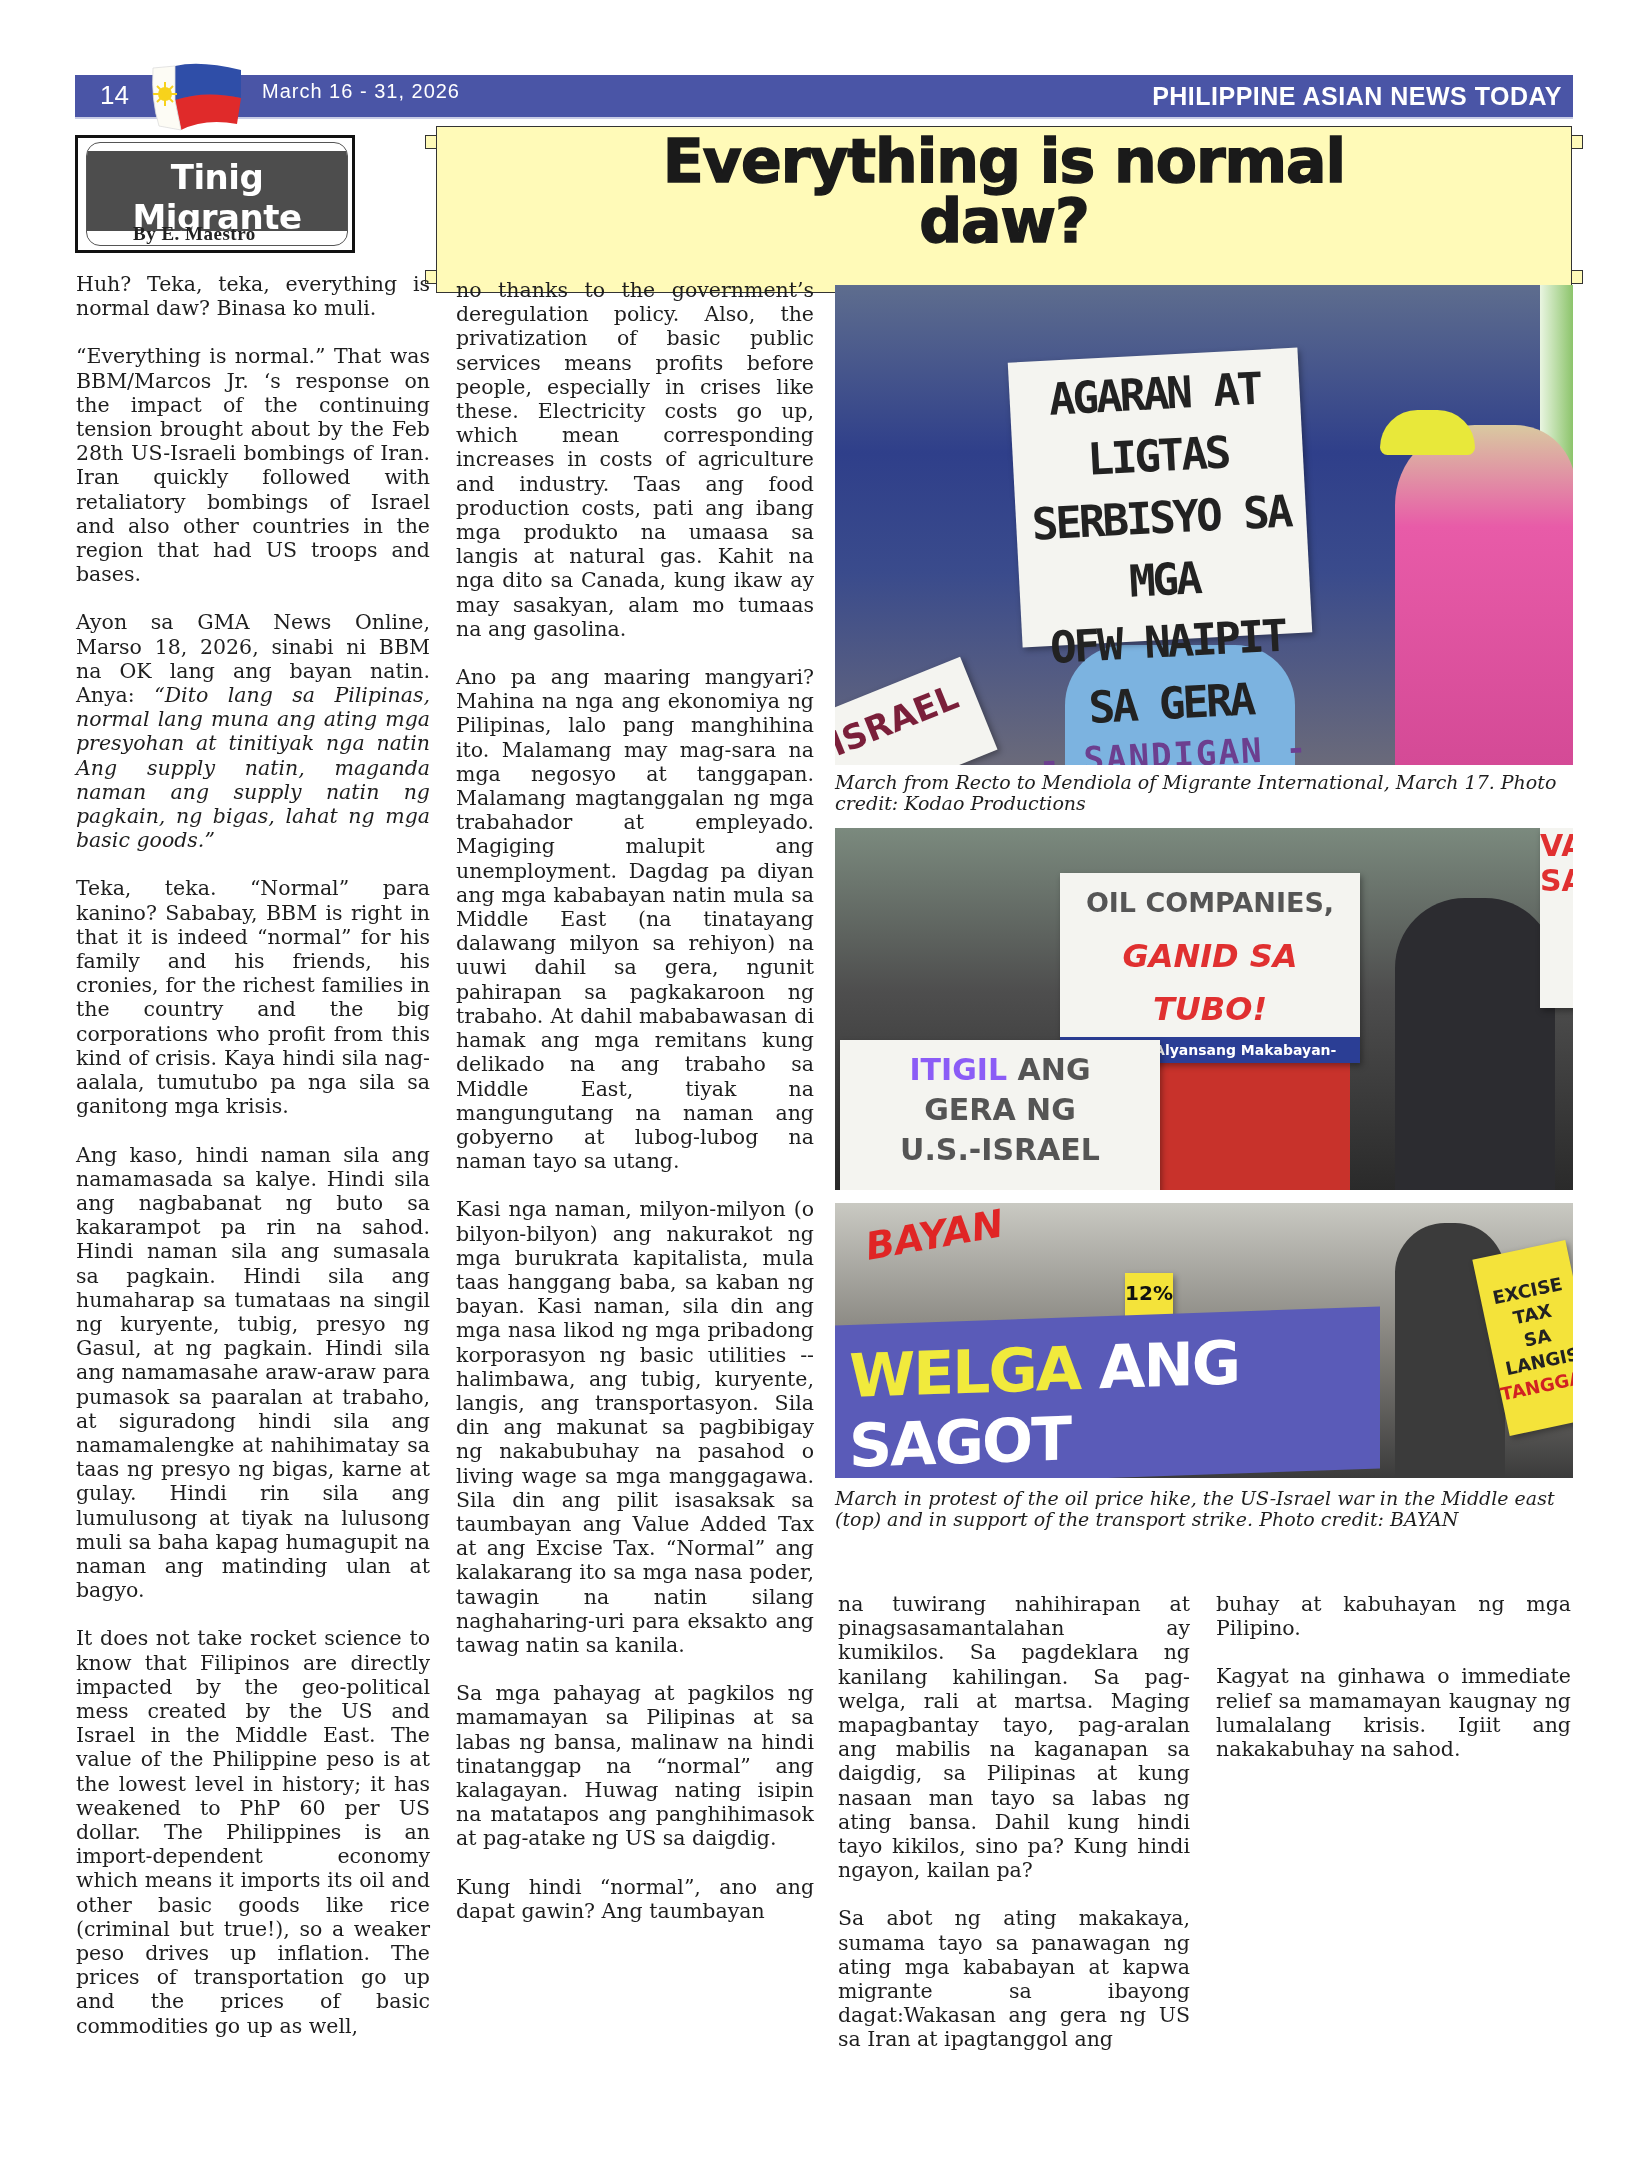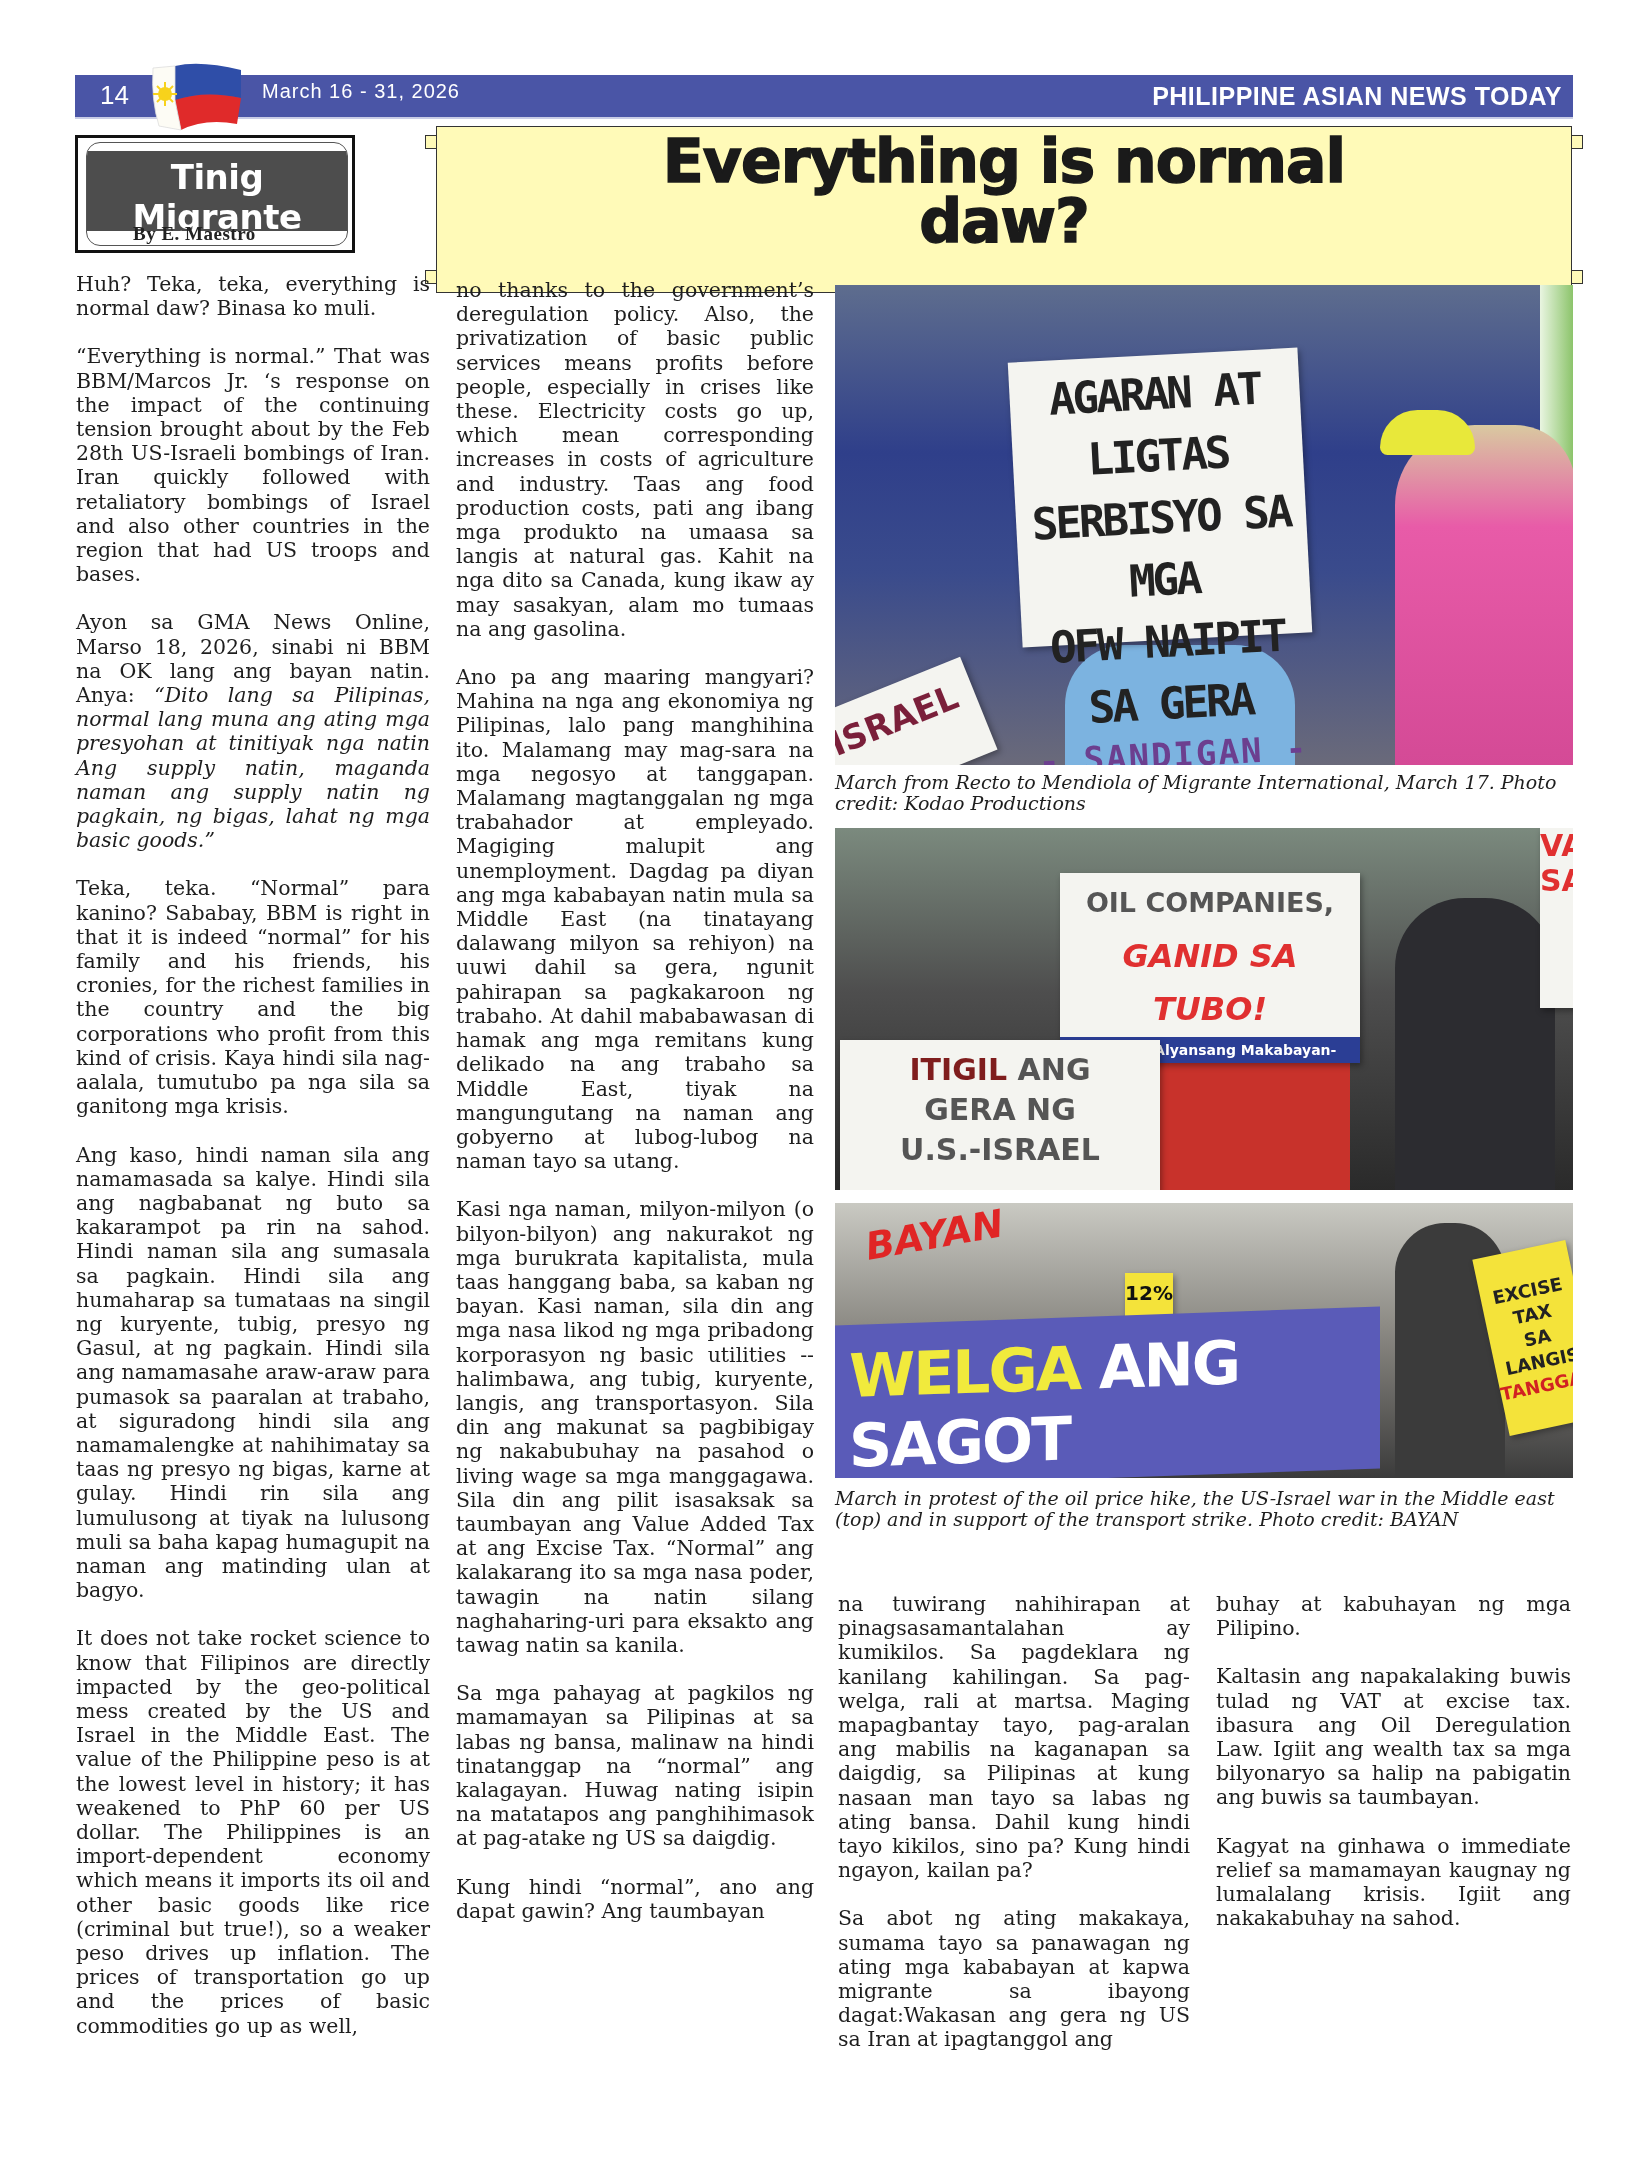--- a/index.html
+++ b/index.html
@@ -50,21 +50,21 @@
   #p1-person-right { left: 560px; top: 140px; width: 180px; height: 340px; background: linear-gradient(180deg, #d9c9a0 0%, #e85ba8 30%, #d44a96 100%); border-radius: 80px 60px 0 0; }
   #p1-cap { left: 545px; top: 125px; width: 95px; height: 45px; background: #e8e83a; border-radius: 50px 50px 10px 10px; }
   #p1-person-center { left: 230px; top: 360px; width: 230px; height: 140px; background: #7cb3e0; border-radius: 60px 60px 0 0; }
   #p1-banner-green { left: 705px; top: 0px; width: 33px; height: 480px; background: linear-gradient(90deg, #e9f5e1, #8cc46b); }
 
   
   #p2-oil-sign { left: 225px; top: 45px; width: 300px; height: 190px; color: #555; font-size: 27px; line-height: 36px; padding-top: 12px; box-sizing: border-box; }
   #p2-oil-sign .red { color: #e03030; font-style: italic; font-size: 32px; margin-top: 17px; }
   #p2-oil-footer { position: absolute; left: 0; right: 0; bottom: 0; height: 26px; background: #2b3e95; color: #fff; font-size: 14px; line-height: 26px; }
   #p2-itigil-sign { left: 5px; top: 212px; width: 320px; height: 160px; color: #555; font-size: 30px; line-height: 40px; padding-top: 10px; box-sizing: border-box; }
-  #p2-itigil-sign .red { color: #7f1d1d; }
+  #p2-itigil-sign .red { color: #8b5cf6; }
   #p2-va-sign { left: 705px; top: 0px; width: 40px; height: 180px; color: #e03030; font-size: 30px; }
   #p2-person-right { left: 560px; top: 70px; width: 160px; height: 300px; background: #2c2c30; border-radius: 70px 70px 0 0; }
   #p2-person-mid { left: 325px; top: 220px; width: 190px; height: 150px; background: #c8322b; }
 
   
   #p3-banner { left: 0; top: 113px; width: 545px; height: 162px; background: #5a5bb8; transform: skewY(-2deg); color: #f1ea3c; font-family: "DejaVu Sans", sans-serif; font-weight: bold; font-size: 60px; line-height: 70px; padding: 16px 0 0 14px; box-sizing: border-box; letter-spacing: -2px; }
   #p3-banner .white { color: #ffffff; }
   #p3-bayan { left: 30px; top: 10px; color: #e02525; font-family: "DejaVu Sans", sans-serif; font-weight: bold; font-style: italic; font-size: 38px; transform: rotate(-10deg); }
   #p3-excise-sign { left: 655px; top: 45px; width: 95px; height: 180px; background: #f4e33a; transform: rotate(-12deg); color: #222; font-size: 18px; line-height: 24px; padding-top: 30px; box-sizing: border-box; }
   #p3-excise-sign .red { color: #d12222; }
@@ -179,15 +179,14 @@
 </div>
 <div id="caption-2" class="caption">March in protest of the oil price hike, the US-Israel war in the Middle east (top) and in support of the transport strike. Photo credit: BAYAN</div>
 
 <div id="col-3" class="col">
   <p>na tuwirang nahihirapan at pinagsasamantalahan ay kumikilos. Sa pagdeklara ng kanilang kahilingan. Sa pag-welga, rali at martsa. Maging mapagbantay tayo, pag-aralan ang mabilis na kaganapan sa daigdig, sa Pilipinas at kung nasaan man tayo sa labas ng ating bansa. Dahil kung hindi tayo kikilos, sino pa? Kung hindi ngayon, kailan pa?</p>
   <p>Sa abot ng ating makakaya, sumama tayo sa panawagan ng ating mga kababayan at kapwa migrante sa ibayong dagat:Wakasan ang gera ng US sa Iran at ipagtanggol ang</p>
 </div>
 
 <div id="col-4" class="col">
   <p>buhay at kabuhayan ng mga Pilipino.</p>
-  <p>Kaltasin ang napakalaking buwis tulad ng VAT at excise tax. ibasura ang Oil Deregulation Law. Igiit ang wealth tax sa mga bilyonaryo sa halip na pabigatin ang buwis sa taumbayan.</p>
   <p>Kagyat na ginhawa o immediate relief sa mamamayan kaugnay ng lumalalang krisis. Igiit ang nakakabuhay na sahod.</p>
 </div>
 
 </body></html>

